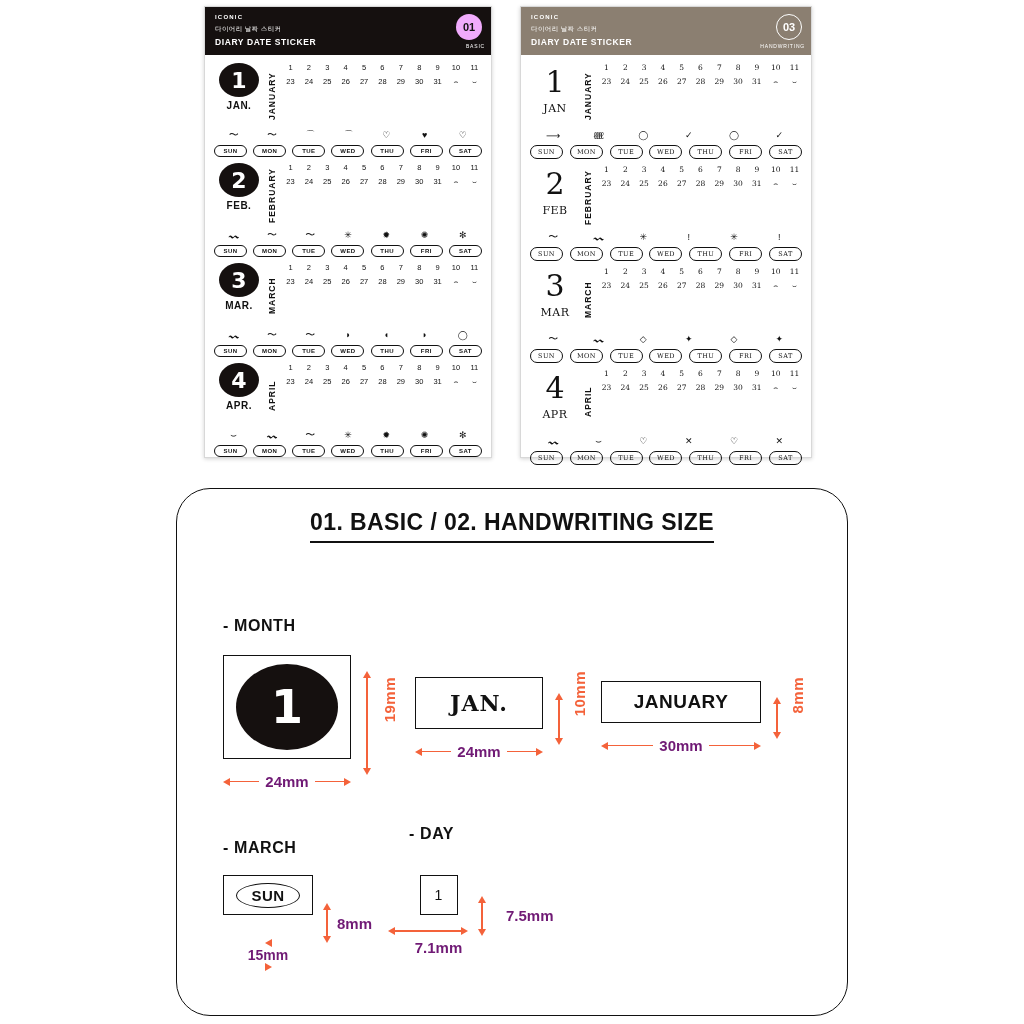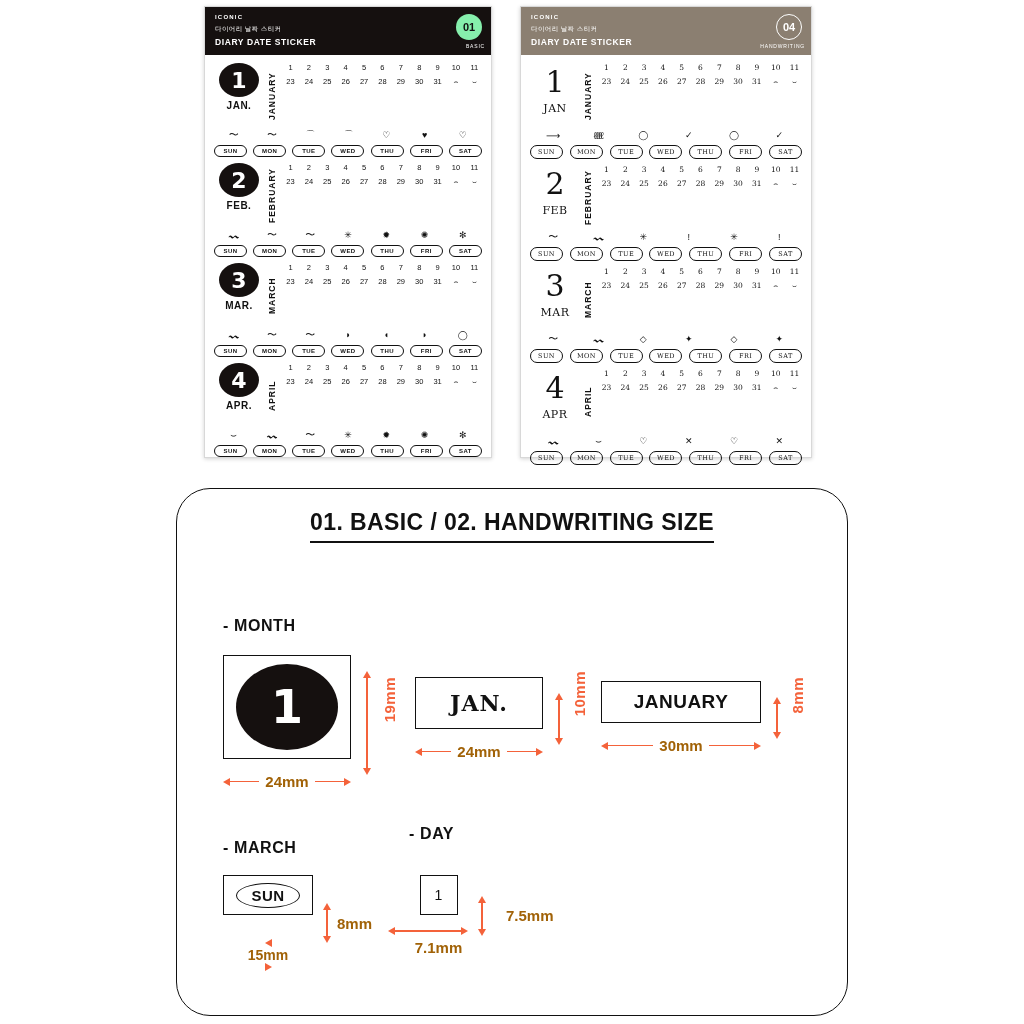--- a/index.html
+++ b/index.html
@@ -42,21 +42,21 @@
     margin: 2px 0 5px 0;
   }
   .kr-title { font-size: 6.5px; letter-spacing: 0.4px; margin-bottom: 3px; }
   .en-title { font-size: 8.5px; font-weight: 700; letter-spacing: 0.6px; }
 
   .badge {
     position: absolute;
     right: 9px; top: 7px;
     width: 26px; height: 26px;
     border-radius: 50%;
-    background: #86efac;
+    background: #f0abfc;
     color: #111;
     font-size: 11px; font-weight: 700;
     display: flex; align-items: center; justify-content: center;
   }
   #sheet-hand .badge { background: transparent; color: #fff; border: 1.2px solid #fff; }
   .badge-sub {
     position: absolute;
     right: 6px; top: 36px;
     font-size: 5px; letter-spacing: 0.8px;
   }
@@ -180,21 +180,21 @@
   #label-month { left: 46px; top: 128px; }
   #label-week  { left: 46px; top: 350px; }
   #label-day   { left: 232px; top: 336px; }
 
   .spec { position: absolute; }
   .box {
     border: 1.6px solid #111;
     display: flex; align-items: center; justify-content: center;
     background: #fff;
   }
-  .dim { color: #a16207; font-size: 15px; font-weight: 700; }
+  .dim { color: #701a75; font-size: 15px; font-weight: 700; }
   .dim-small { font-size: 14px; }
   .line-h {
     height: 1.6px; background: #f4623a; flex: 1;
   }
   .tick-l, .tick-r {
     width: 0; height: 0;
     border-top: 4px solid transparent;
     border-bottom: 4px solid transparent;
   }
   .tick-l { border-right: 7px solid #f4623a; }
@@ -460,21 +460,21 @@
       </div>
 
     </div>
   </div>
 
   <div class="sheet hand" id="sheet-hand">
     <div class="sheet-header">
       <div class="brand">ICONIC</div>
       <div class="kr-title">다이어리 날짜 스티커</div>
       <div class="en-title">DIARY DATE STICKER</div>
-      <div class="badge">04</div>
+      <div class="badge">03</div>
       <div class="badge-sub">HANDWRITING</div>
     </div>
     <div class="sheet-body">
 
       <div class="month-block">
         <div class="month-row">
           <div class="big-num">
             <div class="oval-hand">1</div>
             <div class="abbr abbr-hand">JAN</div>
           </div>

